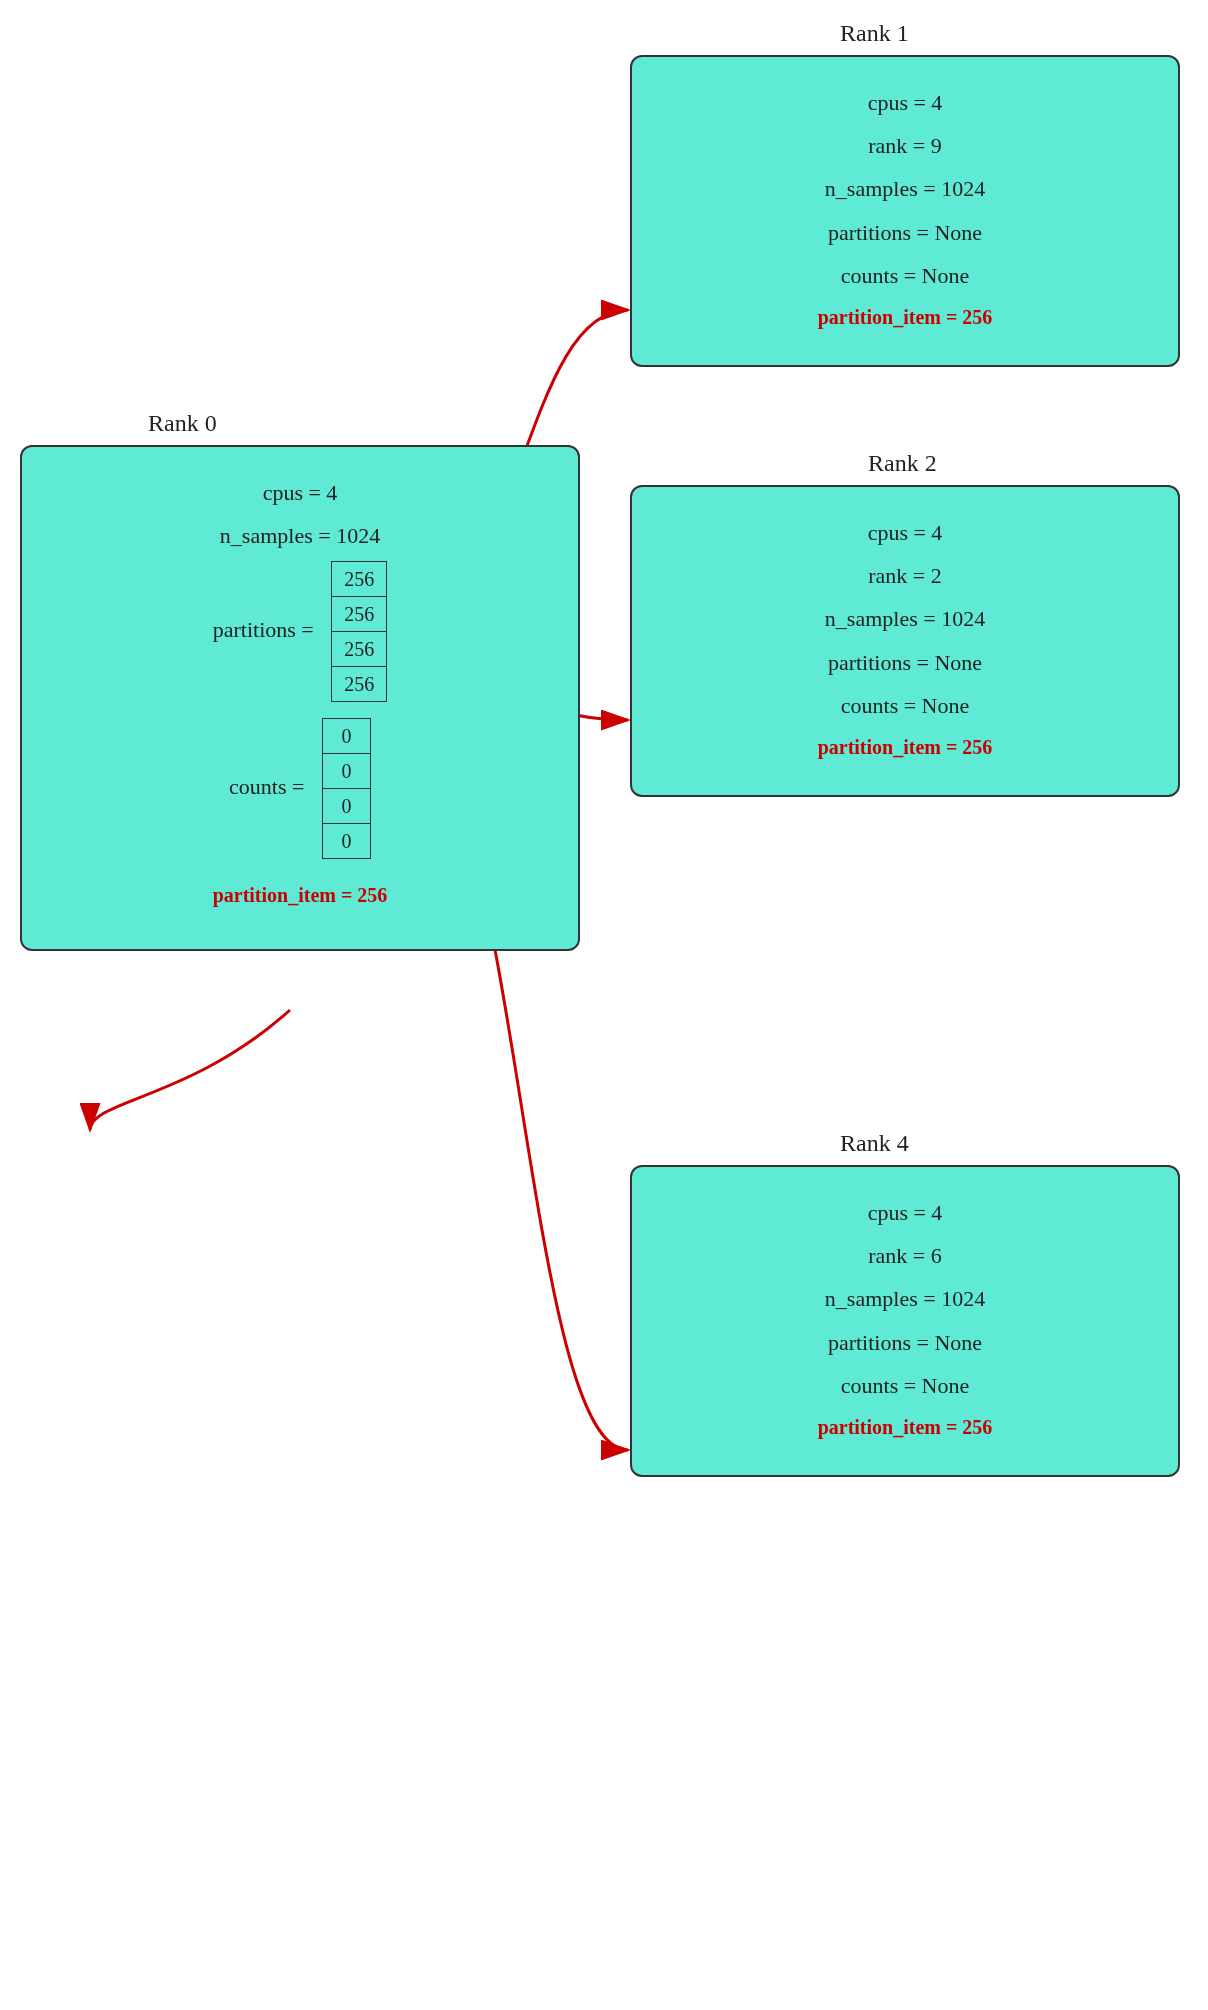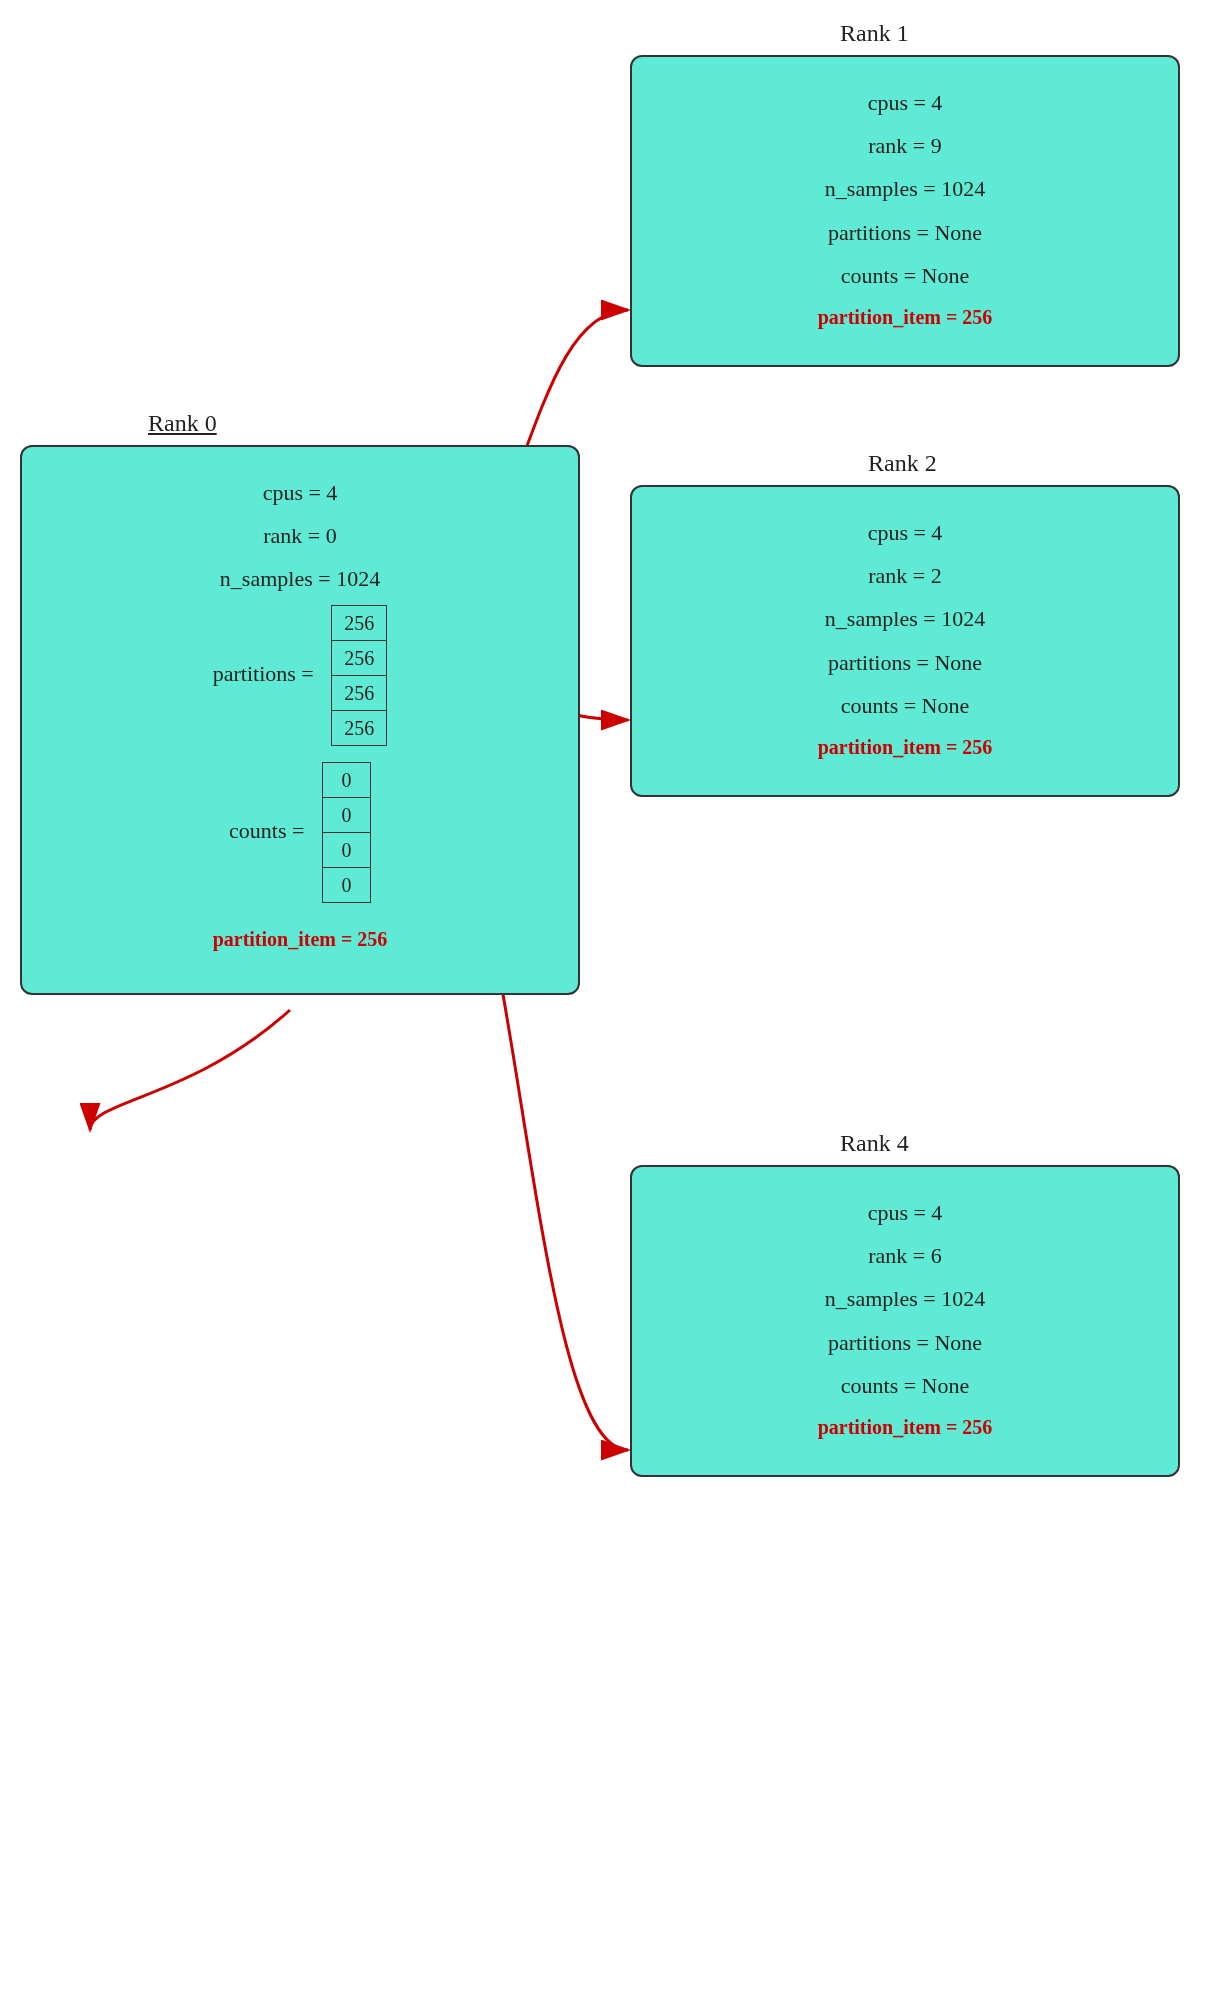--- a/index.html
+++ b/index.html
@@ -99,25 +99,24 @@
 
   <div class="rank-box" style="left: 630px; top: 55px; width: 550px;">
     <div class="rank-line">cpus = 4</div>
     <div class="rank-line">rank = 9</div>
     <div class="rank-line">n_samples = 1024</div>
     <div class="rank-line">partitions = None</div>
     <div class="rank-line">counts = None</div>
     <div class="rank-line highlight">partition_item = 256</div>
   </div>
 
-  <div class="rank-title" style="left: 148px; top: 410px; text-decoration: underline;">Rank 0</div>
+  <div class="rank-title" style="left: 148px; top: 410px;">Rank 0</div>
 
   <div class="rank-box" style="left: 20px; top: 445px; width: 560px; padding-bottom: 30px;">
     <div class="rank-line">cpus = 4</div>
-    <div class="rank-line">rank = 0</div>
     <div class="rank-line">n_samples = 1024</div>
 
     <div class="rank-line">
       <span>partitions =</span>
       <table class="array-table">
         <tbody>
             <tr>
               <td>256</td>
             </tr>
         <tr>

